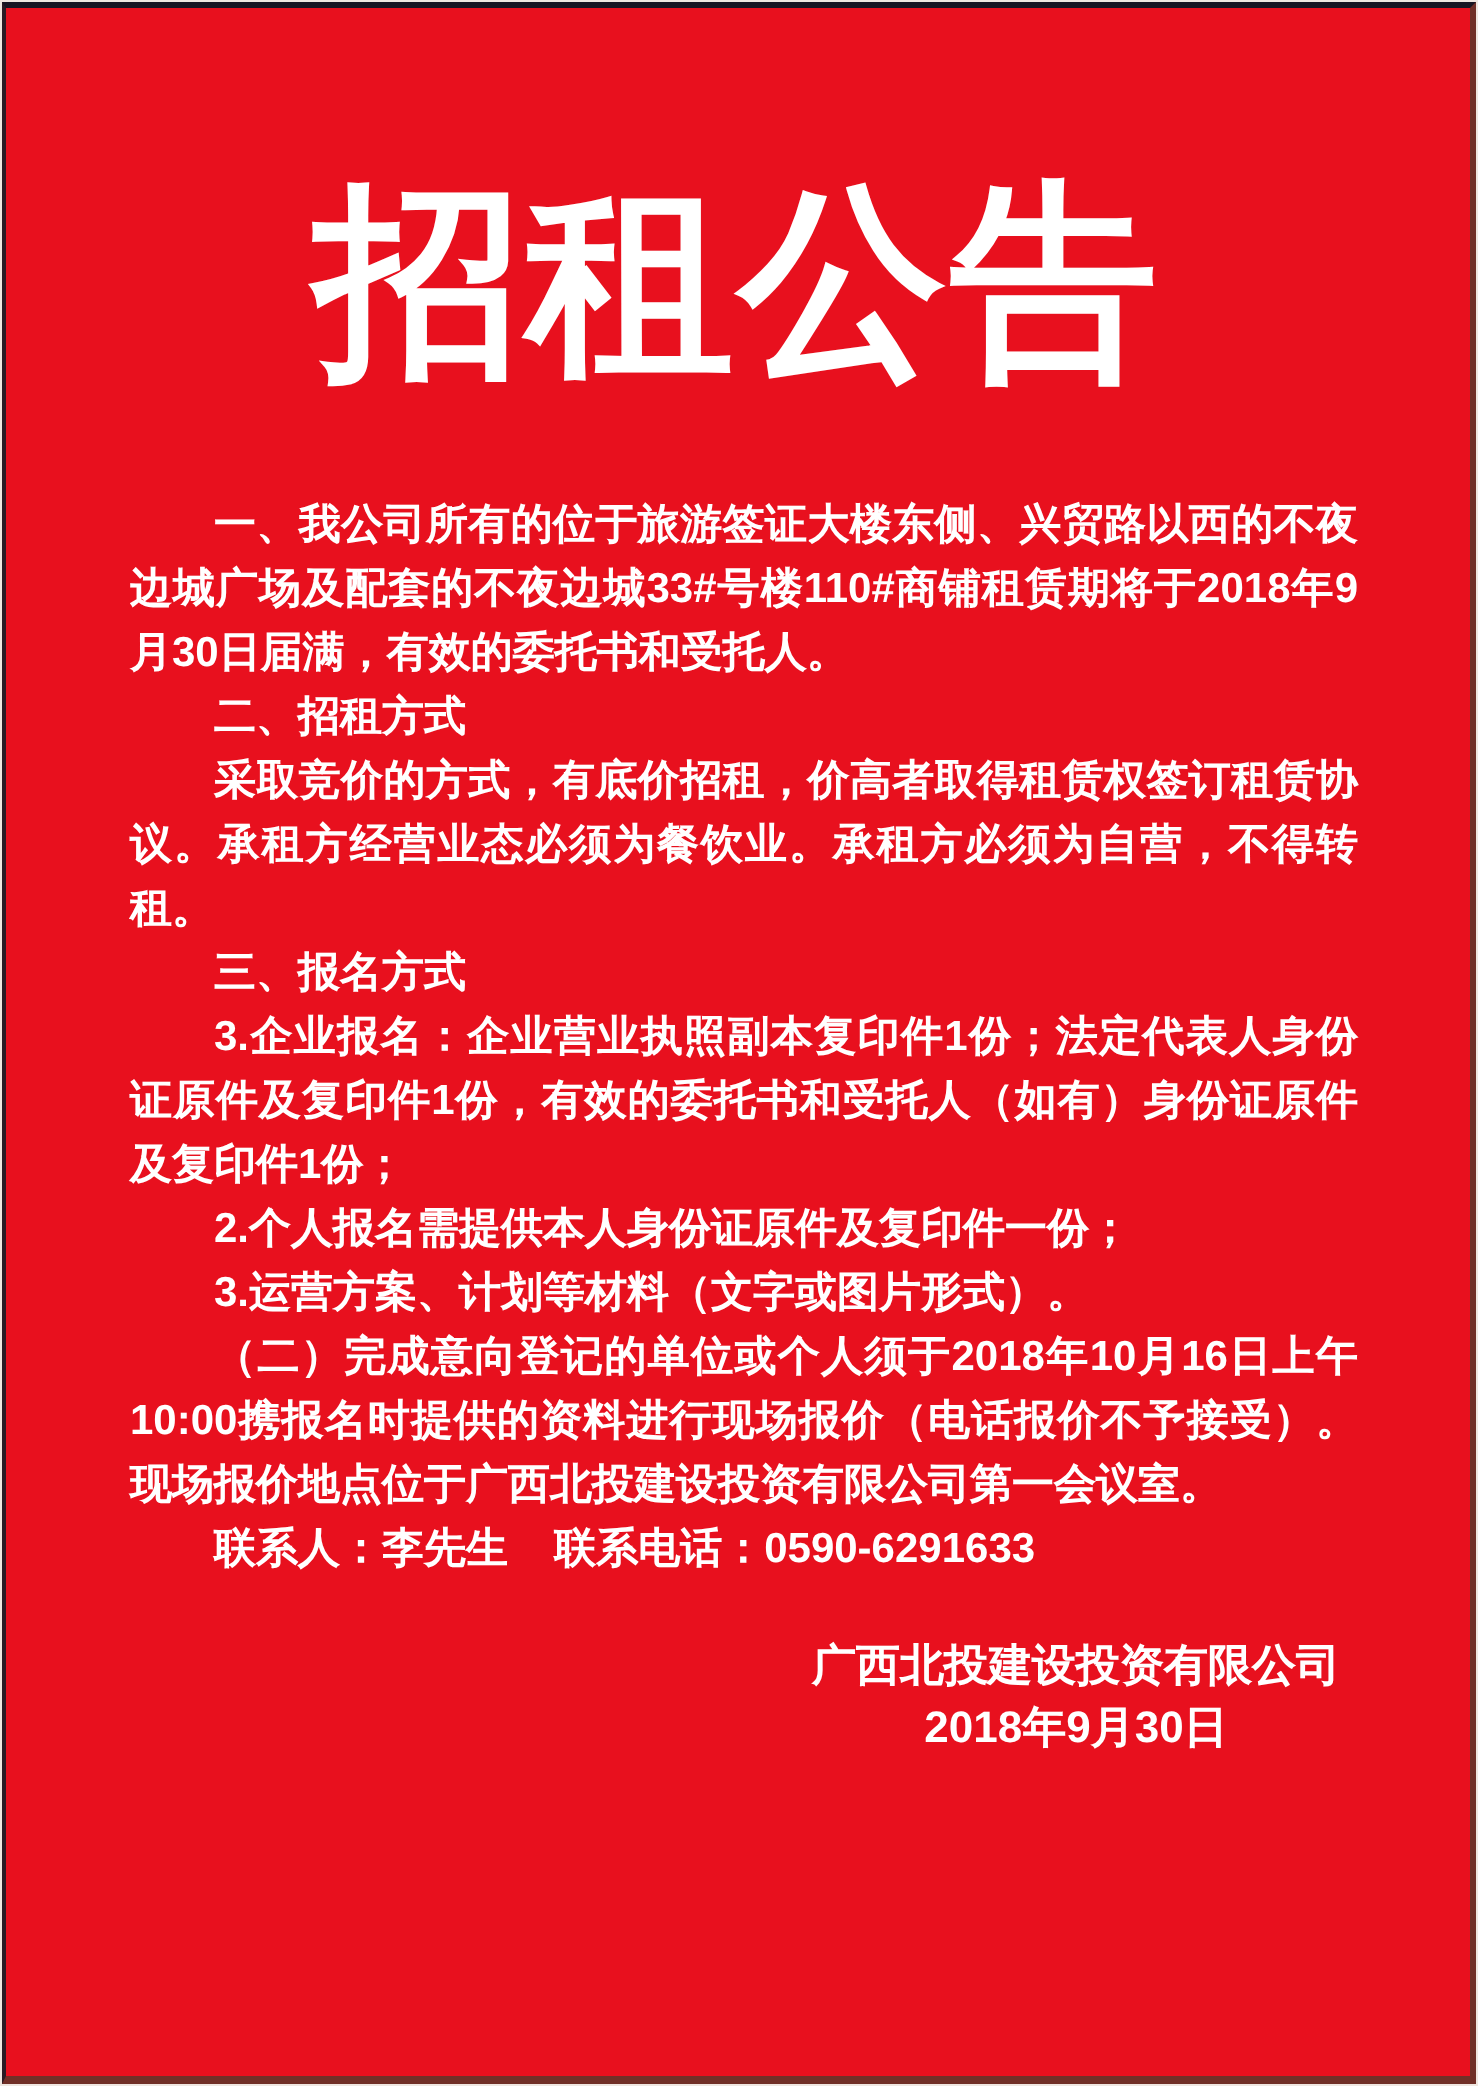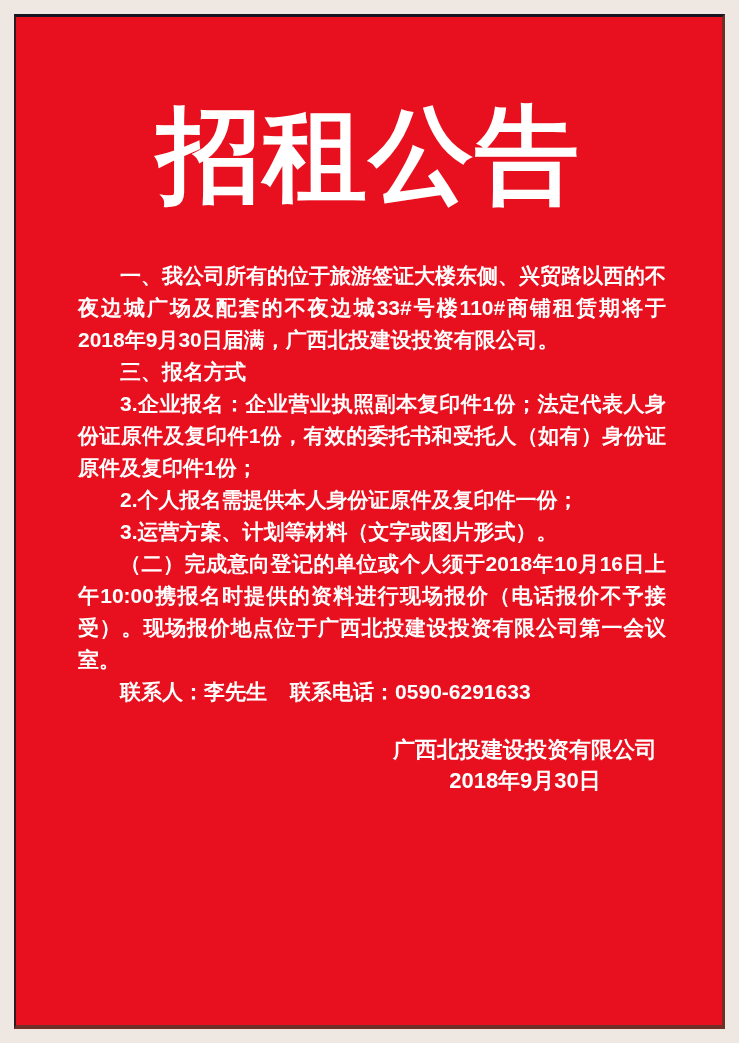--- a/index.html
+++ b/index.html
@@ -5,21 +5,21 @@
   html, body {
     margin: 0;
     padding: 0;
     background: #ffffff;
   }
   .frame {
     width: 739px;
     height: 1043px;
     box-sizing: border-box;
     background: #efe7e1;
-    padding: 14px;
+    padding: 1px;
   }
   .page {
     width: 100%;
     height: 100%;
     box-sizing: border-box;
     background: #e8101e;
     border-top: 3px solid #181522;
     border-left: 2px solid #2a1b25;
     border-right: 3px solid #703028;
     border-bottom: 4px solid #703028;
@@ -66,21 +66,23 @@
 </style>
 </head>
 <body>
 
 <div class="frame">
   <div class="page">
 
     <h1 class="title">招租公告</h1>
 
     <div class="content">
-      <p>一、我公司所有的位于旅游签证大楼东侧、兴贸路以西的不夜边城广场及配套的不夜边城33#号楼110#商铺租赁期将于2018年9月30日届满，广西北投建设投资有限公司。</p>
+      <p>一、我公司所有的位于旅游签证大楼东侧、兴贸路以西的不夜边城广场及配套的不夜边城33#号楼110#商铺租赁期将于2018年9月30日届满，有效的委托书和受托人。</p>
+      <p>二、招租方式</p>
+      <p>采取竞价的方式，有底价招租，价高者取得租赁权签订租赁协议。承租方经营业态必须为餐饮业。承租方必须为自营，不得转租。</p>
       <p>三、报名方式</p>
       <p>3.企业报名：企业营业执照副本复印件1份；法定代表人身份证原件及复印件1份，有效的委托书和受托人（如有）身份证原件及复印件1份；</p>
       <p>2.个人报名需提供本人身份证原件及复印件一份；</p>
       <p>3.运营方案、计划等材料（文字或图片形式）。</p>
       <p>（二）完成意向登记的单位或个人须于2018年10月16日上午10:00携报名时提供的资料进行现场报价（电话报价不予接受）。现场报价地点位于广西北投建设投资有限公司第一会议室。</p>
       <p><span>联系人：</span><span>李先生</span><span class="contact-gap"></span><span>联系电话：</span><span>0590-6291633</span></p>
     </div>
 
     <div class="signature">
       <div>广西北投建设投资有限公司</div>

